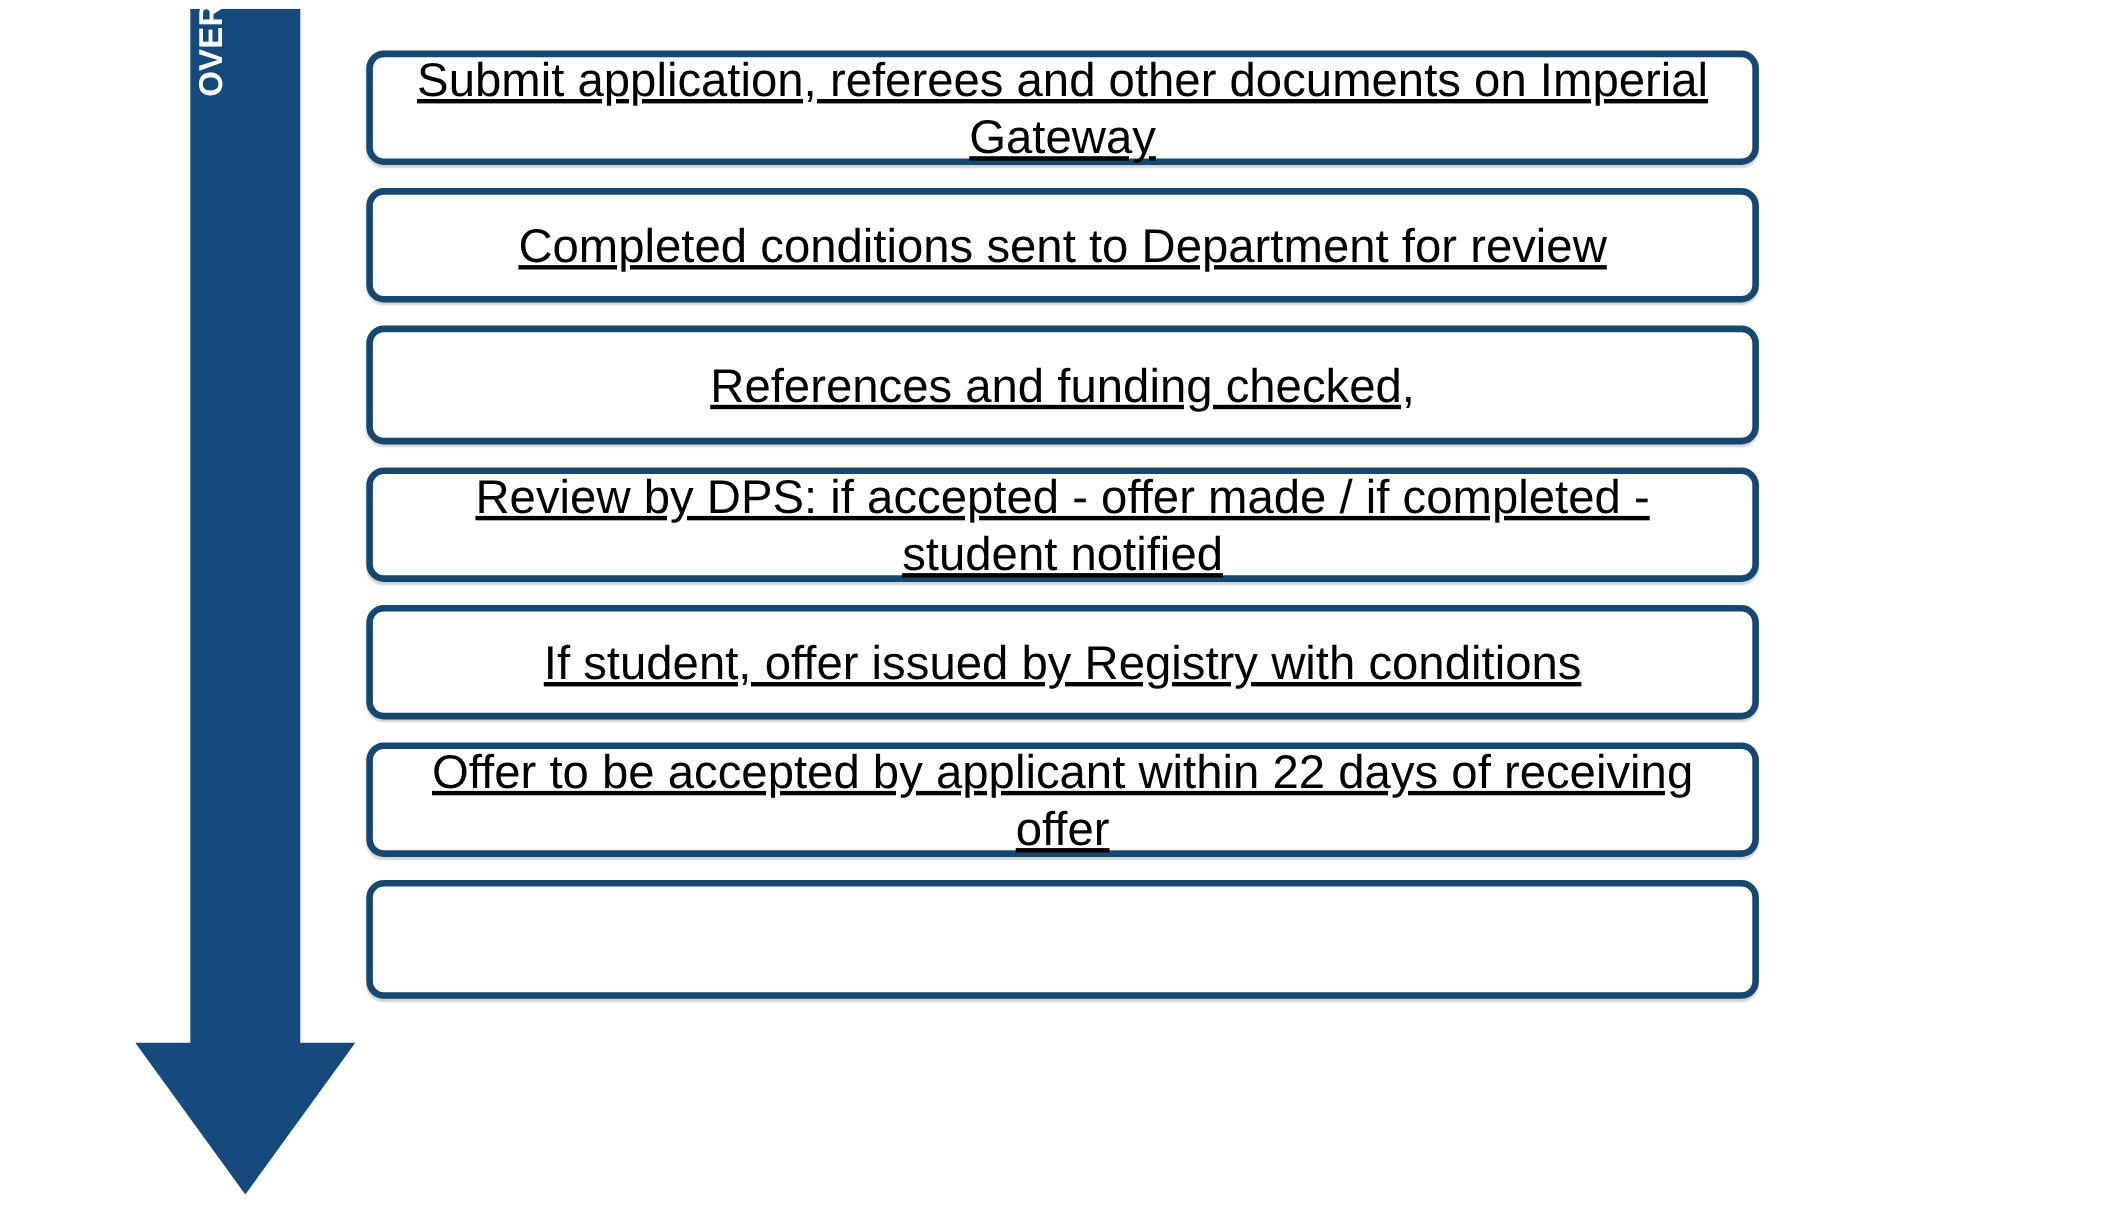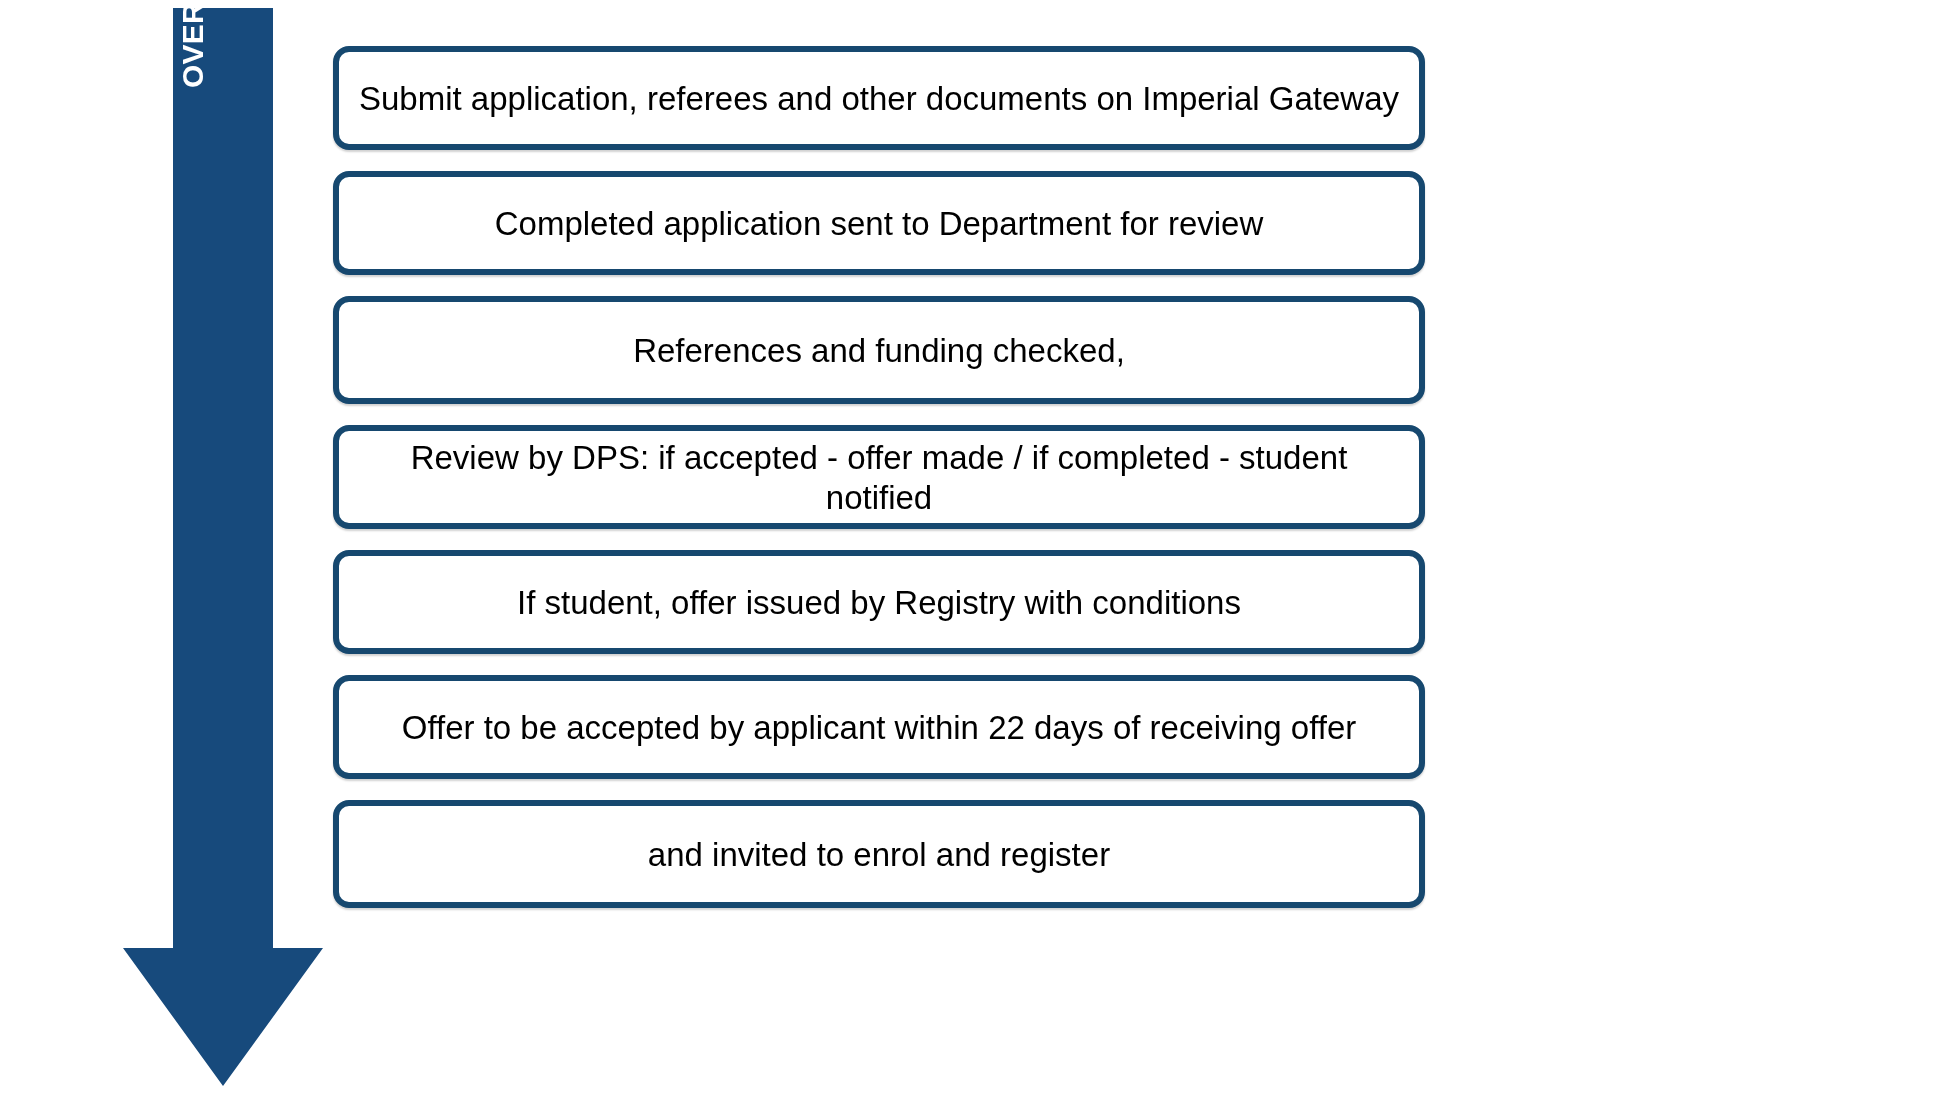--- a/index.html
+++ b/index.html
@@ -55,34 +55,35 @@
   
   .steps {
     position: absolute;
     left: 333px;
     top: 46px;
     width: 1262px;
   }
   .step-box {
     position: relative;
     box-sizing: border-box;
-    width: 1092px;
+    width: 1266px;
     border: 6px solid #16486F;
     border-radius: 16px;
     background: #ffffff;
     display: flex;
     align-items: center;
     justify-content: center;
     text-align: center;
     color: #000000;
-    font-size: 33px;
+    font-size: 43px;
     line-height: 1.22;
     margin-bottom: 21px;
     padding: 4px 18px 2px 18px;
     box-shadow: 0 2px 2px rgba(0,0,0,0.18);
+    text-decoration: underline;
   }
   .step-box.h1 { height: 104px; }
   .step-box.h2 { height: 108px; }
   .step-line { display: block; }
 </style>
 </head>
 <body>
 
 <div id="canvas">
 
@@ -99,21 +100,21 @@
 
     <div class="step-box h1">
       <div>
         <span class="step-line">Submit application, referees and other documents on Imperial Gateway</span>
       </div>
     </div>
 
 
     <div class="step-box h1">
       <div>
-        <span class="step-line">Completed application sent to Department for review</span>
+        <span class="step-line">Completed conditions sent to Department for review</span>
       </div>
     </div>
 
     <div class="step-box h2">
       <div>
         <span class="step-line">References and funding checked,</span>
       </div>
     </div>
 
     <div class="step-box h1">
@@ -129,18 +130,17 @@
     </div>
 
     <div class="step-box h1">
       <div>
         <span class="step-line">Offer to be accepted by applicant within 22 days of receiving offer</span>
       </div>
     </div>
 
     <div class="step-box h2">
       <div>
-        <span class="step-line">and invited to enrol and register</span>
       </div>
     </div>
 
   </div>
 </div>
 
 </body></html>

